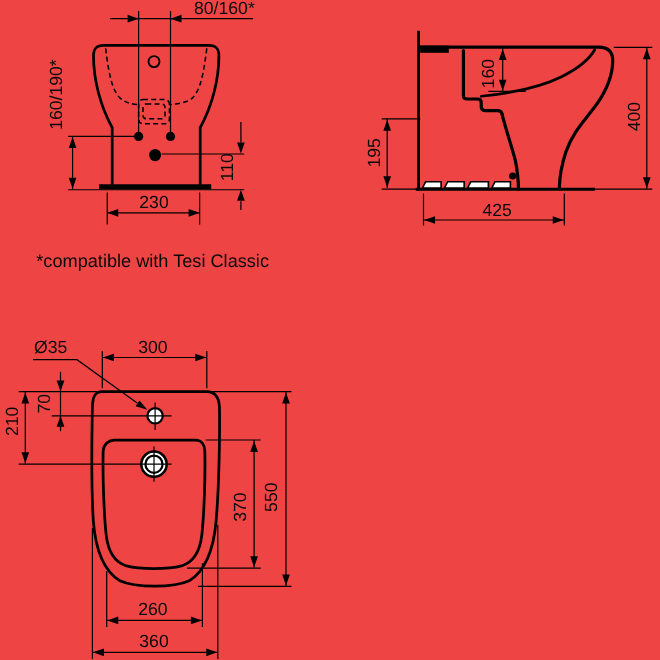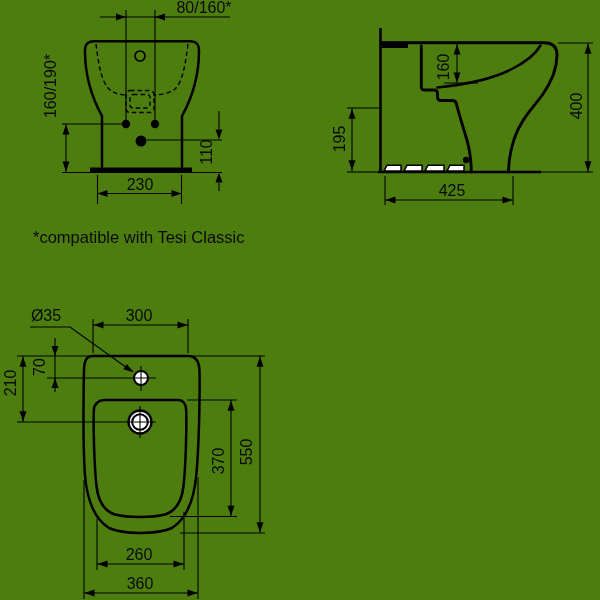--- a/index.html
+++ b/index.html
@@ -1,16 +1,16 @@
 <!DOCTYPE html>
 <html><head>
 <meta charset="utf-8">
 <style>
   html,body{margin:0;padding:0;background:#ffffff;}
-  .stage{width:600px;height:600px;position:relative;background:#4d7c0f;overflow:hidden;}
+  .stage{width:600px;height:600px;position:relative;background:#ef4444;overflow:hidden;}
   svg{display:block;}
   text{font-family:"Liberation Sans","DejaVu Sans",sans-serif;fill:#0a0a0a;}
   .dimtext{font-size:16px;}
   .note{font-size:16.5px;}
   .thin{stroke:#000;stroke-width:1.1;fill:none;}
   .body2{stroke:#000;stroke-width:2.5;fill:none;stroke-linecap:round;}
   .body3{stroke:#000;stroke-width:2.9;fill:none;stroke-linecap:round;}
   .dash{stroke:#000;stroke-width:1.4;fill:none;stroke-dasharray:4.5 3;}
   .arrow{fill:#000;stroke:none;}
   .fillblk{fill:#000;stroke:none;}

